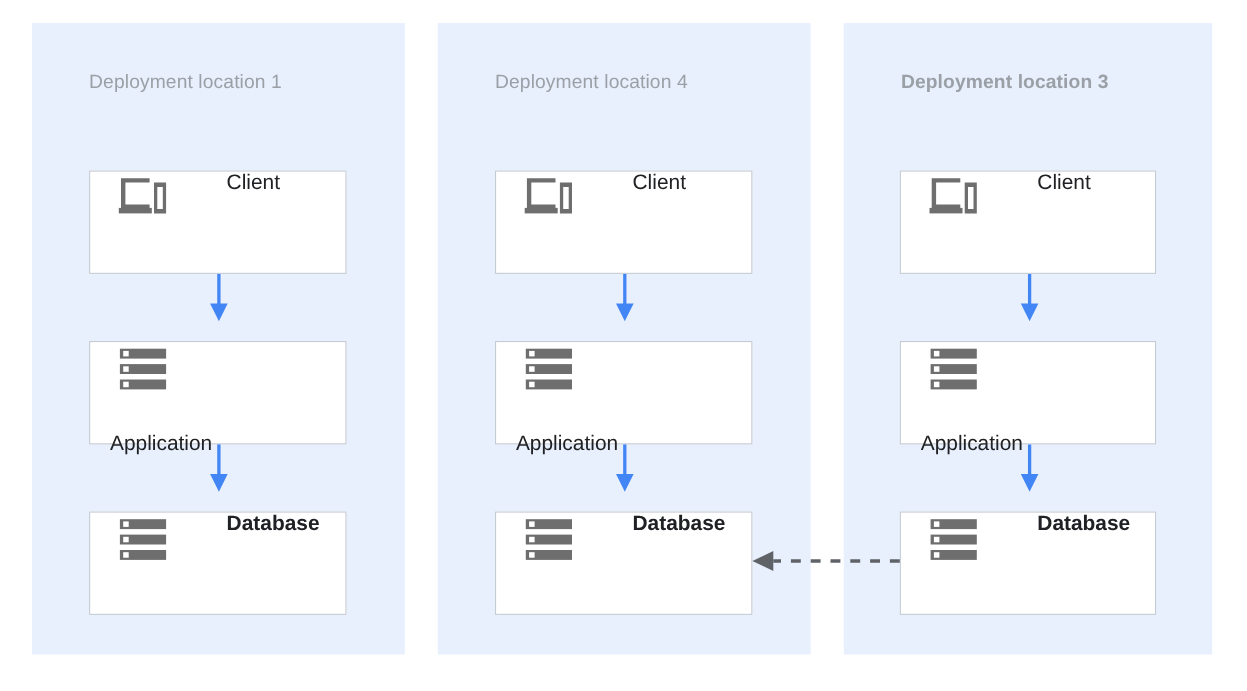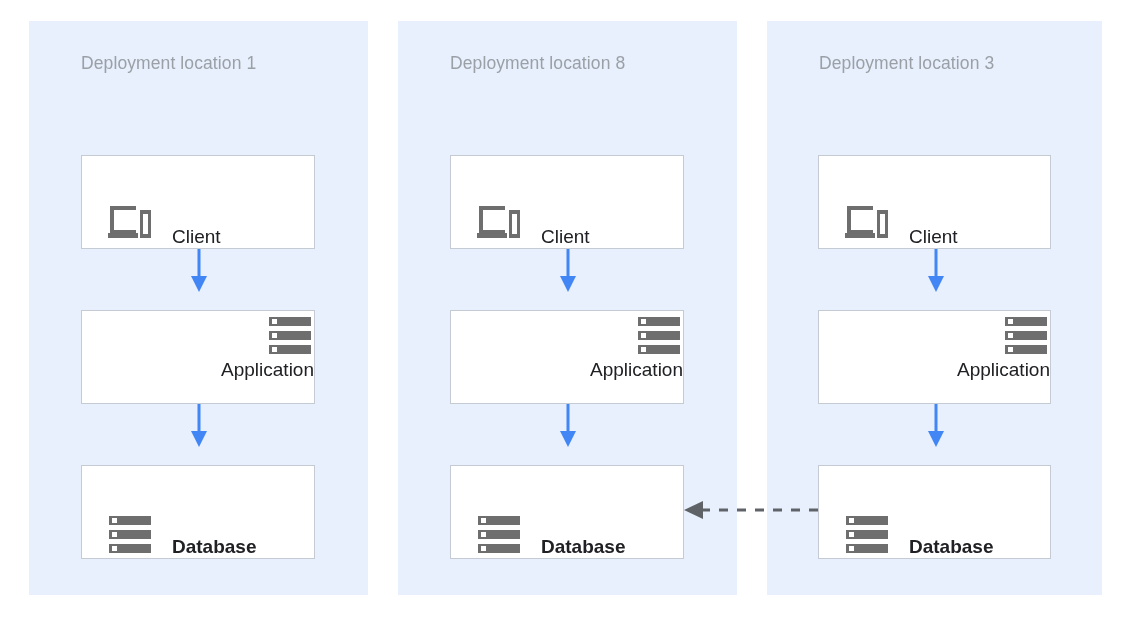--- a/index.html
+++ b/index.html
@@ -27,39 +27,40 @@
     height: 574px;
     background: #e8f0fe;
     box-sizing: border-box;
   }
   .zone-1 { left: 29px;  width: 339px; }
   .zone-2 { left: 398px; width: 339px; }
   .zone-3 { left: 767px; width: 335px; }
 
   .zone-title {
     position: absolute;
-    top: 32px;
+    top: 43px;
     font-size: 17.5px;
     color: #9aa0a6;
     white-space: nowrap;
     letter-spacing: 0.1px;
   }
   .zone-1 .zone-title { left: 52px; }
   .zone-2 .zone-title { left: 52px; }
-  .zone-3 .zone-title { left: 52px; }
+  .zone-3 .zone-title { left: 52px; font-weight: bold; }
 
   
   .node {
     position: absolute;
     height: 94px;
     background: #ffffff;
     border: 1px solid #c5cbd3;
     box-sizing: border-box;
     display: flex;
-    align-items: flex-end;
+    align-items: flex-start;
+    gap: 34px;
   }
   .node-left-1 { left: 52px; width: 234px; }
   .node-left-2 { left: 52px; width: 234px; }
   .node-left-3 { left: 51px; width: 233px; }
 
   .row-client { top: 134px; }
   .row-app    { top: 289px; flex-direction: column; }
   .row-db     { top: 444px; font-weight: bold; }
 
   .node-icon {
@@ -146,21 +147,21 @@
           <div class="server-bar"></div>
           <div class="server-bar"></div>
           <div class="server-bar"></div>
         </div>
       </div>
       <div class="node-label">Database</div>
     </div>
   </div>
 
   <div class="zone zone-2">
-    <div class="zone-title">Deployment location 8</div>
+    <div class="zone-title">Deployment location 4</div>
 
     <div class="node node-left-2 row-client">
       <div class="node-icon">
         <svg width="46" height="40" viewBox="0 0 46 40" aria-hidden="true">
           <path d="M3 2 h26 v4 h-22 v20 h22 v4 h-26 z" fill="#6e6e6e"></path>
           <rect x="1" y="29" width="30" height="5" fill="#6e6e6e"></rect>
           <path d="M33 6 h11 v28 h-11 z M36 10 h5 v20 h-5 z" fill="#6e6e6e" fill-rule="evenodd"></path>
         </svg>
       </div>
       <div class="node-label">Client</div>

